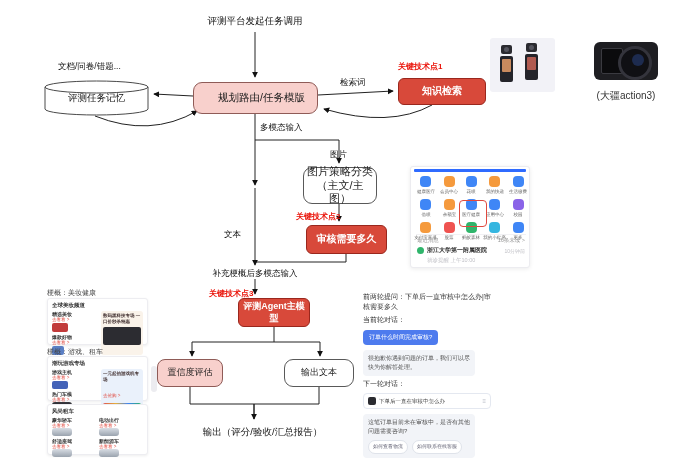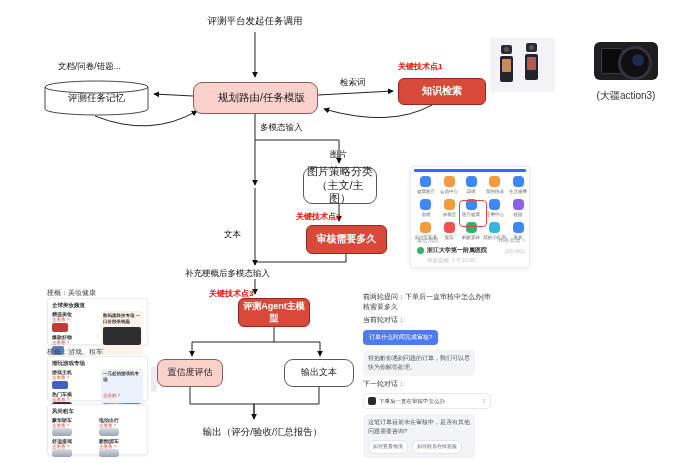--- a/index.html
+++ b/index.html
@@ -129,21 +129,21 @@
 
   <div class="lbl small-lbl" style="left:260px;top:122px;">多模态输入</div>
   <div class="lbl small-lbl" style="left:330px;top:149px;">图片</div>
   <div class="lbl small-lbl" style="left:224px;top:191px;margin-top:38px;">文本</div>
 
   <div class="node whitenode" style="left:303px;top:167px;width:74px;height:37px;padding:2px;">图片策略分类（主文/主图）</div>
 
   <div class="kp" style="left:296px;top:211px;">关键技术点2</div>
   <div class="node rednode" style="left:306px;top:225px;width:81px;height:29px;">审核需要多久</div>
 
-  <div class="lbl small-lbl" style="left:185px;top:268px;width:140px;">补充梗概后多模态输入</div>
+  <div class="lbl small-lbl" style="left:185px;top:268px;width:140px;text-align:center;">补充梗概后多模态输入</div>
   <div class="kp" style="left:209px;top:288px;">关键技术点3</div>
   <div class="node rednode" style="left:238px;top:298px;width:72px;height:29px;font-size:9px;">评测Agent主模型</div>
 
   <div class="node pink" style="left:157px;top:359px;width:66px;height:28px;font-size:9px;border-radius:8px;">置信度评估</div>
   <div class="node whitenode" style="left:284px;top:359px;width:70px;height:28px;font-size:9px;">输出文本</div>
 
   <div class="lbl" style="left:170px;top:426px;width:185px;text-align:center;">输出（评分/验收/汇总报告）</div>
 
   <div class="abs pocket-card">
     <div class="pk-head" style="left:11px;top:7px;">

